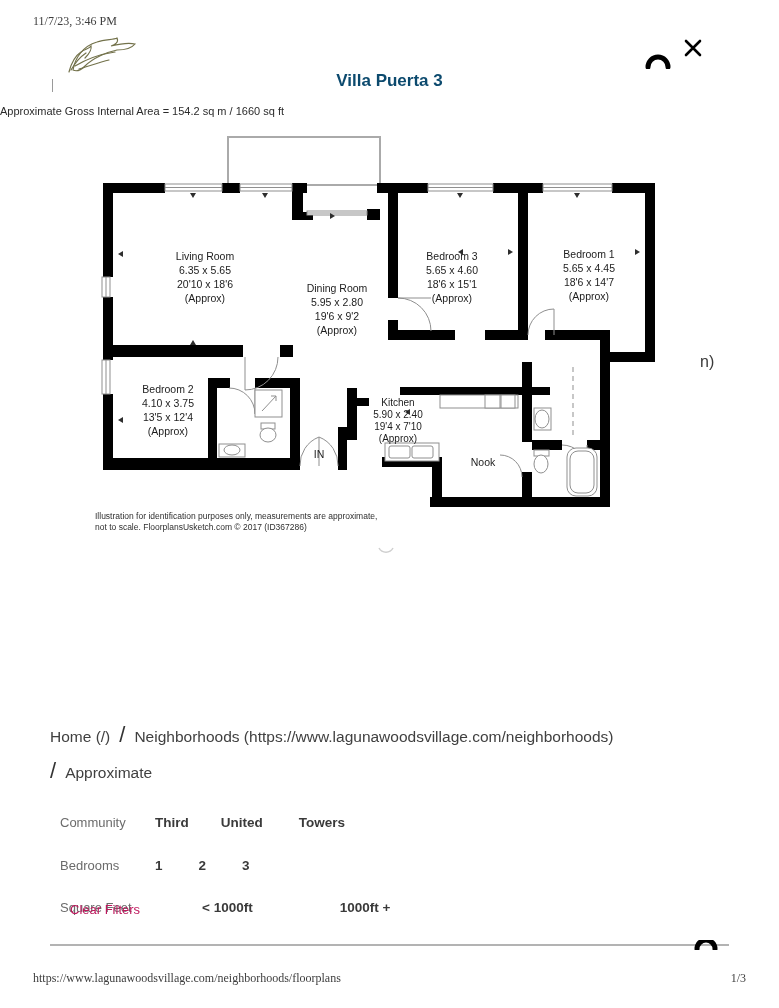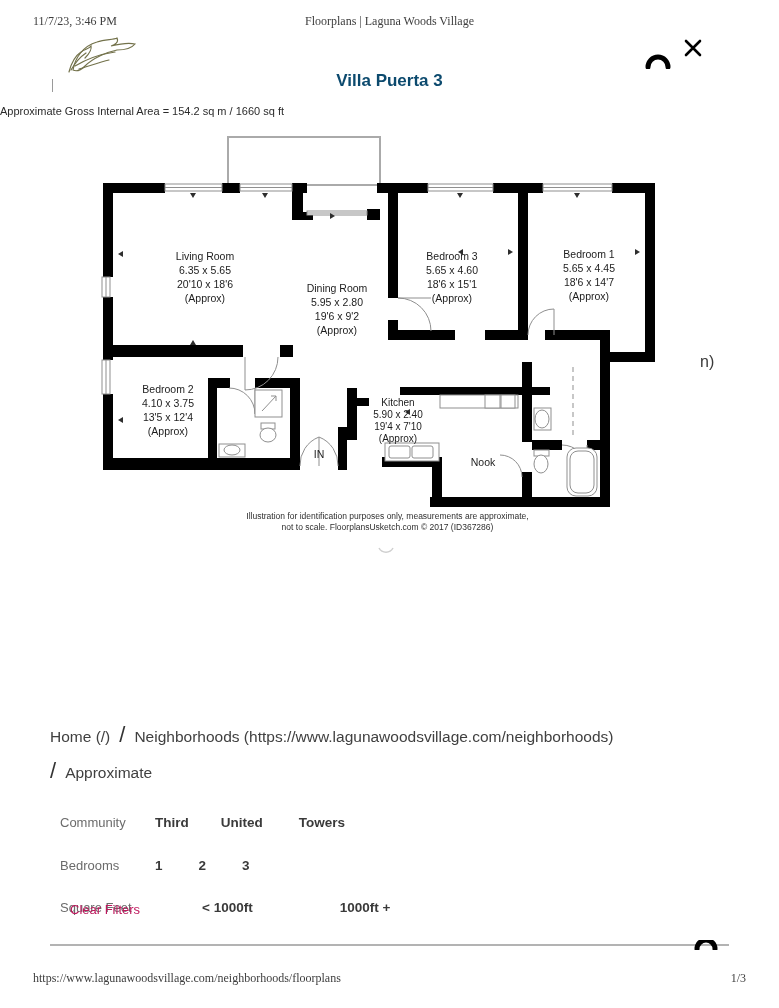--- a/index.html
+++ b/index.html
@@ -5,21 +5,21 @@
   html,body{margin:0;padding:0;background:#888;}
   #page{position:relative;width:779px;height:1008px;background:#ffffff;overflow:hidden;
         font-family:"Liberation Sans",sans-serif;color:#1a1a1a;}
   .abs{position:absolute;}
   
   .print-txt{font-family:"Liberation Serif",serif;font-size:12px;color:#3d3d3d;}
   
   .h1{font-size:17px;font-weight:bold;color:#0c4a6e;text-align:center;width:100%;}
   .area-note{font-size:11px;color:#2b2b2b;text-align:left;width:100%;}
   
-  .disclaimer{font-size:8.5px;line-height:10.5px;color:#2f2f2f;text-align:center;}
+  .disclaimer{font-size:8.5px;line-height:10.5px;color:#2f2f2f;}
   .frag{font-size:16px;color:#3a3a3a;}
   
   .crumbs{font-size:15.5px;color:#404040;}
   .crumbs .row{display:flex;align-items:baseline;gap:9px;margin-bottom:10px;}
   .crumbs .sep{font-size:22px;color:#333;font-weight:300;}
   .crumb-link{cursor:pointer;}
   
   .filters{font-size:13.5px;color:#333;}
   .f-row{position:absolute;left:60px;display:flex;align-items:baseline;margin-top:42px;}
   .f-label{color:#6b6b6b;font-size:13px;width:95px;display:inline-block;}
@@ -29,21 +29,20 @@
   svg text{font-family:"Liberation Sans",sans-serif;}
   .roomlbl{font-size:10.5px;fill:#1c1c1c;}
   .roomlbl-sm{font-size:10px;fill:#1c1c1c;}
 </style>
 </head>
 <body>
 
 <div id="page">
 
   <div class="abs print-txt" style="left:33px;top:14px;">11/7/23, 3:46 PM</div>
-  <div class="abs print-txt" style="left:0;top:14px;width:779px;text-align:center;">Floorplans | Laguna Woods Village</div>
 
   <div class="abs" style="left:45px;top:36px;">
     <svg width="100" height="52" viewBox="0 0 100 52">
       <g fill="none" stroke="#73724b" stroke-width="1.2" stroke-linecap="round">
         <path d="M28 34 C 30 22, 38 10, 52 6 C 60 3, 68 4, 72 2 C 74 6, 70 9, 66 10 C 74 8, 82 6, 90 8 C 86 13, 78 14, 72 14 C 62 16, 48 22, 40 30 C 36 34, 32 36, 28 34 Z"></path>
         <path d="M30 30 C 40 24, 56 18, 70 16"></path>
         <path d="M34 33 C 44 30, 56 26, 64 24"></path>
         <path d="M24 36 C 26 28, 30 20, 36 16 C 40 13, 44 13, 46 10 C 47 14, 44 18, 40 22"></path>
         <path d="M26 34 C 30 27, 35 21, 41 17"></path>
       </g>

